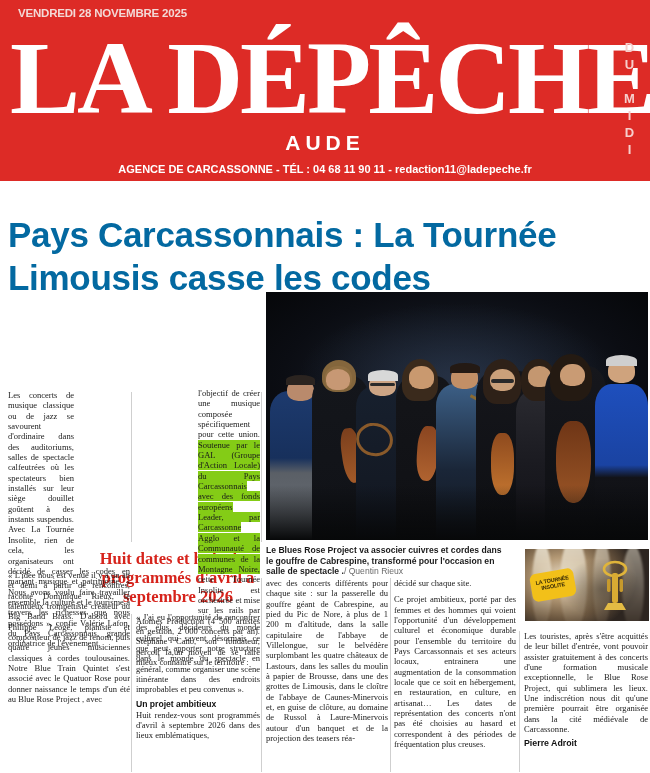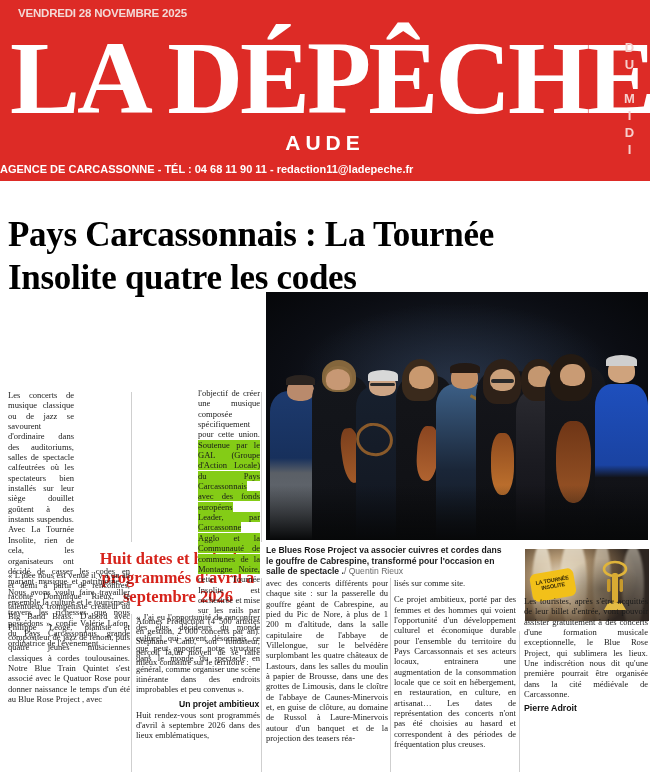--- a/index.html
+++ b/index.html
@@ -78,39 +78,40 @@
     font-family: "Liberation Sans", sans-serif;
     font-weight: bold;
     font-size: 21px;
     letter-spacing: 5px;
     color: #ffffff;
   }
   .mast-agency {
     position: absolute;
     left: 0; right: 0;
     top: 163px;
+    text-align: center;
     font-family: "Liberation Sans", sans-serif;
     font-weight: bold;
     font-size: 11px;
     letter-spacing: 0px;
     color: #ffffff;
   }
 
   
   .headline {
     position: absolute;
     left: 8px;
     top: 190px;
     width: 640px;
-    font-family: Liberation Serif, serif;
+    font-family: Liberation Sans, sans-serif;
     font-weight: bold;
     font-size: 35px;
     line-height: 43px;
     letter-spacing: -0.3px;
-    color: #000000;
+    color: #0369a1;
   }
   .headline span { display: block; }
 
   
   .lead {
     position: absolute;
     left: 8px;
     top: 294px;
     width: 245px;
     font-family: "Liberation Sans", sans-serif;
@@ -237,21 +238,20 @@
     background: #cfcfcf;
   }
   .subhead {
     font-family: "Liberation Sans", sans-serif;
     font-weight: bold;
     font-size: 8.6px;
     line-height: 11px;
     color: #111;
     margin-top: 4px;
     text-align: left;
-    margin-left: 43px;
   }
   .byline {
     font-family: "Liberation Sans", sans-serif;
     font-weight: bold;
     font-size: 8.8px;
     color: #111;
     margin-top: 4px;
     text-align: left;
   }
   mark.hl {
@@ -260,21 +260,21 @@
     padding: 0;
   }
 
   
   #col1 { left: 8px;   top: 390px; width: 122px; }
   #col1b{ left: 8px;   top: 570px; width: 122px; }
   #col2 { left: 136px; top: 388px; width: 124px; }
   #col2-full { left: 136px; top: 612px; width: 124px; }
   #col3 { left: 266px; top: 578px; width: 122px; }
   #col4 { left: 394px; top: 578px; width: 122px; }
-  #col5 { left: 524px; top: 596px; width: 124px; }
+  #col5 { left: 524px; top: 631px; width: 124px; }
 
   .shape-left {
     float: left;
     width: 86px;
     height: 66px;
     shape-outside: none;
   }
   .shape-right {
     float: right;
     width: 68px;
@@ -289,21 +289,21 @@
   <div class="masthead">
     <div class="mast-date">VENDREDI 28 NOVEMBRE 2025</div>
     <div class="mast-title">LA DÉPÊCHE</div>
     <div class="mast-dumidi">DU MIDI</div>
     <div class="mast-edition">AUDE</div>
     <div class="mast-agency">AGENCE DE CARCASSONNE - TÉL : 04 68 11 90 11 - redaction11@ladepeche.fr</div>
   </div>
 
   <h1 class="headline">
     <span>Pays Carcassonnais : La Tournée</span>
-    <span>Insolite quatre les codes</span>
+    <span>Limousis casse les codes</span>
   </h1>
 
 
   <div class="photo-main">
 
     <div style="position:absolute;left:8%;top:4%;width:84%;height:60%;background:radial-gradient(ellipse at 50% 50%, rgba(45,60,85,0.55) 0%, rgba(10,12,18,0) 70%);"></div>
 
     <div class="person" style="left:1%;width:16%;height:60%;background:linear-gradient(to bottom,#1d3a6e 0%,#17305c 45%,#5a5f66 55%,#6e737a 100%);"></div>
     <div class="head" style="left:5.5%;top:35%;width:7%;height:9%;background:#b98a6c;"></div>
     <div style="position:absolute;left:5.2%;top:33.5%;width:7.6%;height:4%;background:#2b2420;border-radius:50% 50% 0 0;"></div>
@@ -404,21 +404,21 @@
     <p>« J'ai eu l'opportunité de rencontrer des élus, décideurs du monde culturel qui savent désormais ce que peut apporter notre structure dans le monde du spectacle en général, comme organiser une scène itinérante dans des endroits improbables et peu convenus ».</p>
     <div class="subhead">Un projet ambitieux</div>
     <p>Huit rendez-vous sont programmés d'avril à septembre 2026 dans des lieux emblématiques,</p>
   </div>
 
   <div class="col" id="col3">
     <p>avec des concerts différents pour chaque site : sur la passerelle du gouffre géant de Cabrespine, au pied du Pic de Nore, à plus de 1 200 m d'altitude, dans la salle capitulaire de l'abbaye de Villelongue, sur le belvédère surplombant les quatre châteaux de Lastours, dans les salles du moulin à papier de Brousse, dans une des grottes de Limousis, dans le cloître de l'abbaye de Caunes-Minervois et, en guise de clôture, au domaine de Russol à Laure-Minervois autour d'un banquet et de la projection des teasers réa-</p>
   </div>
 
   <div class="col" id="col4">
-    <p>lisés sur comme site.</p>
+    <p>décidé sur chaque site.</p>
     <p>Ce projet ambitieux, porté par des femmes et des hommes qui voient l'opportunité d'un développement culturel et économique durable pour l'ensemble du territoire du Pays Carcassonnais et ses acteurs locaux, entrainera une augmentation de la consommation locale que ce soit en hébergement, en restauration, en culture, en artisanat… Les dates de représentation des concerts n'ont pas été choisies au hasard et correspondent à des périodes de fréquentation plus creuses.</p>
   </div>
 
   <div class="col" id="col5">
     <p>Les touristes, après s'être acquittés de leur billet d'entrée, vont pouvoir assister gratuitement à des concerts d'une formation musicale exceptionnelle, le Blue Rose Project, qui sublimera les lieux. Une indiscrétion nous dit qu'une première pourrait être organisée dans la cité médiévale de Carcassonne.</p>
     <div class="byline">Pierre Adroit</div>
   </div>
 
 </div>
 

